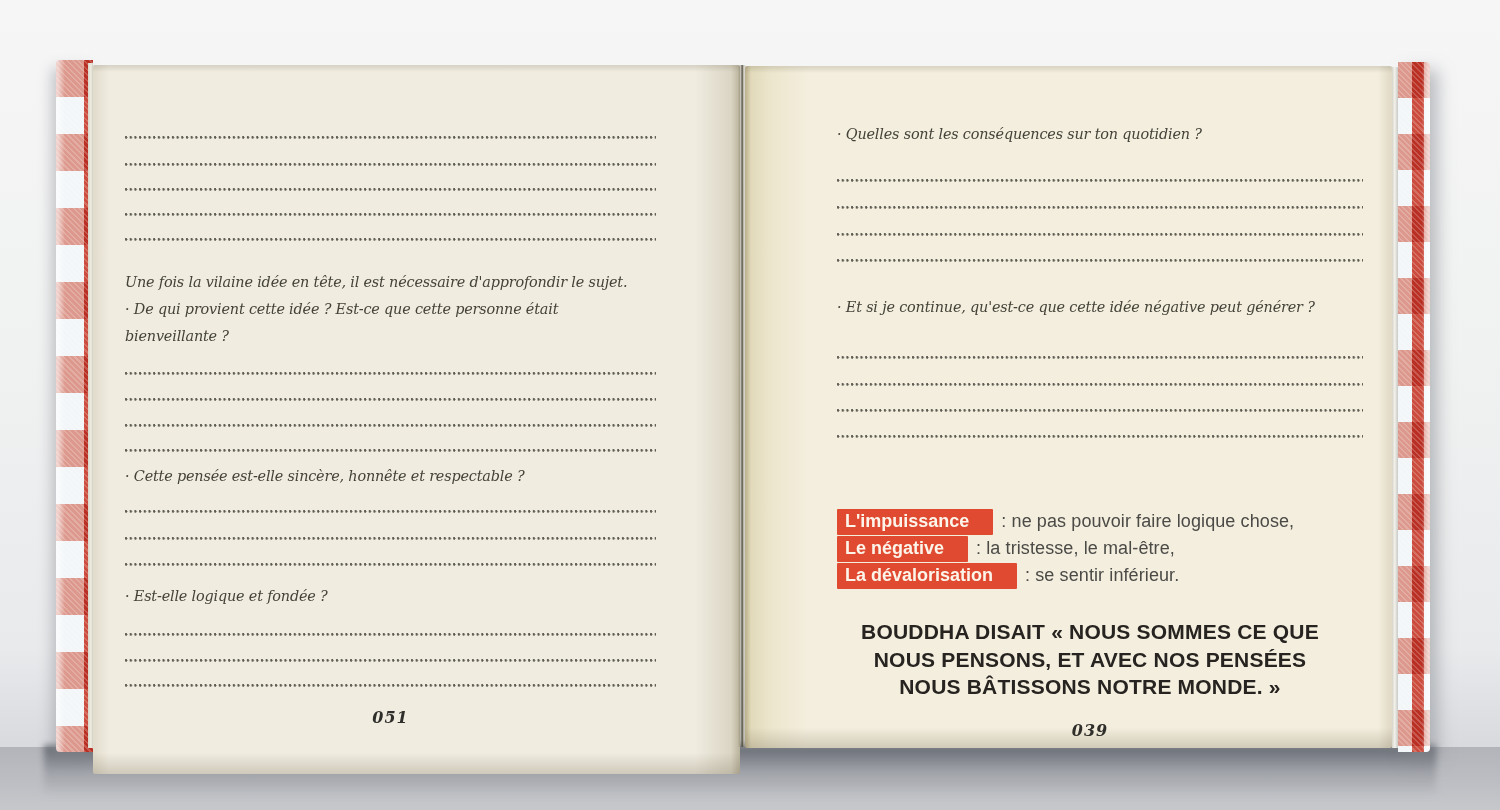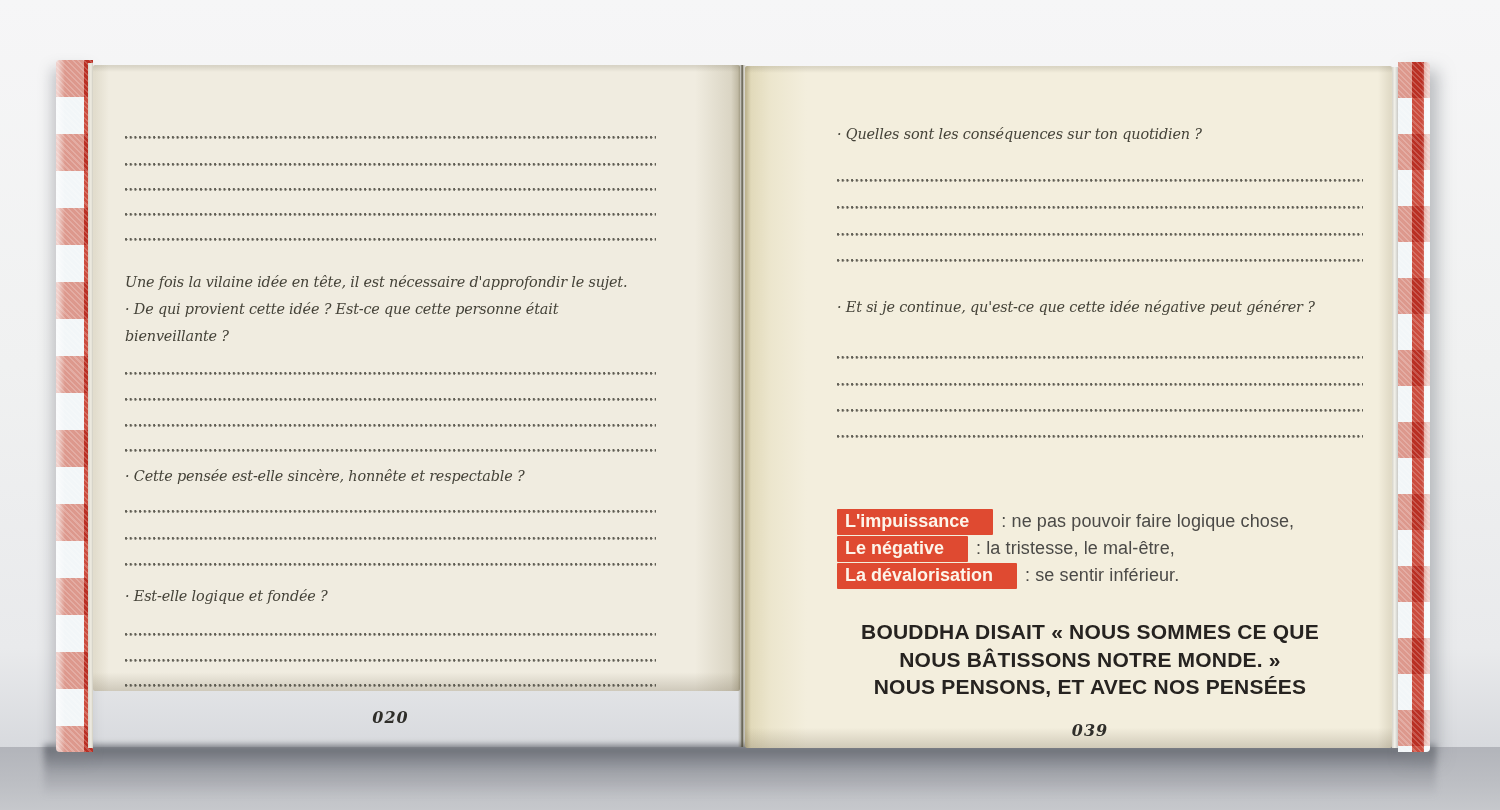--- a/index.html
+++ b/index.html
@@ -37,21 +37,21 @@
     box-shadow:8px 8px 16px rgba(130,133,140,0.5);}
 
   
   .stack-left{position:absolute;left:88px;top:63px;width:5px;height:685px;
     background:linear-gradient(90deg,#d8d5cb,#efece2 60%,#cfccc0 100%);}
   .stack-right{position:absolute;left:1392px;top:67px;width:6px;height:681px;
     background:linear-gradient(90deg,#d6d3c8 0%,#f2f1ea 45%,#c9c9c6 100%);}
 
   
   .page{position:absolute;border-radius:2px;}
-  .page-left{left:93px;top:65px;width:647px;height:626px;
+  .page-left{left:93px;top:65px;width:647px;height:709px;
     background-image:
       linear-gradient(180deg,rgba(120,115,95,0.20) 0 1px,rgba(255,255,255,0) 7px),
       linear-gradient(180deg,rgba(255,255,255,0) 97%,rgba(120,110,90,0.28) 100%),
       linear-gradient(90deg,rgba(170,160,130,0.20) 0 2px,rgba(255,255,255,0) 16px),
       linear-gradient(270deg,rgba(125,115,80,0.45) 0 1px,rgba(140,130,95,0.22) 9px,rgba(255,255,255,0) 45px);
     background-color:#f0ece0;}
   .page-right{left:745px;top:66px;width:647px;height:682px;
     background-image:
       linear-gradient(180deg,rgba(120,115,95,0.20) 0 1px,rgba(255,255,255,0) 7px),
       linear-gradient(180deg,rgba(255,255,255,0) 97%,rgba(120,110,90,0.28) 100%),
@@ -127,21 +127,21 @@
     <div class="dl" style="top:445px"></div>
     <div class="dl" style="top:472px"></div>
     <div class="dl" style="top:498px"></div>
 
     <div class="hand nowrap" style="left:32px;top:518px">· Est-elle logique et fondée ?</div>
 
     <div class="dl" style="top:568px"></div>
     <div class="dl" style="top:594px"></div>
     <div class="dl" style="top:619px"></div>
 
-    <div class="pagenum">020</div>
+    <div class="pagenum">051</div>
   </div>
 
   <div class="gutter"></div>
 
   <div class="page page-right">
     <div class="hand nowrap" style="left:92px;top:55px">· Quelles sont les conséquences sur ton quotidien ?</div>
 
     <div class="dl" style="top:113px"></div>
     <div class="dl" style="top:140px"></div>
     <div class="dl" style="top:167px"></div>
@@ -160,20 +160,20 @@
     </div>
     <div class="fam" style="top:470px">
       <span class="fam-label">Le négative</span><span class="fam-desc">: la tristesse, le mal-être,</span>
     </div>
     <div class="fam" style="top:497px">
       <span class="fam-label">La dévalorisation</span><span class="fam-desc">: se sentir inférieur.</span>
     </div>
 
     <div class="quote" style="top:552px">
       <div>BOUDDHA DISAIT « NOUS SOMMES CE QUE</div>
+      <div>NOUS PENSONS, ET AVEC NOS PENSÉES</div>
       <div>NOUS BÂTISSONS NOTRE MONDE. »</div>
-      <div>NOUS PENSONS, ET AVEC NOS PENSÉES</div>
     </div>
 
     <div class="pagenum">039</div>
   </div>
 
 </div>
 
 </body></html>

